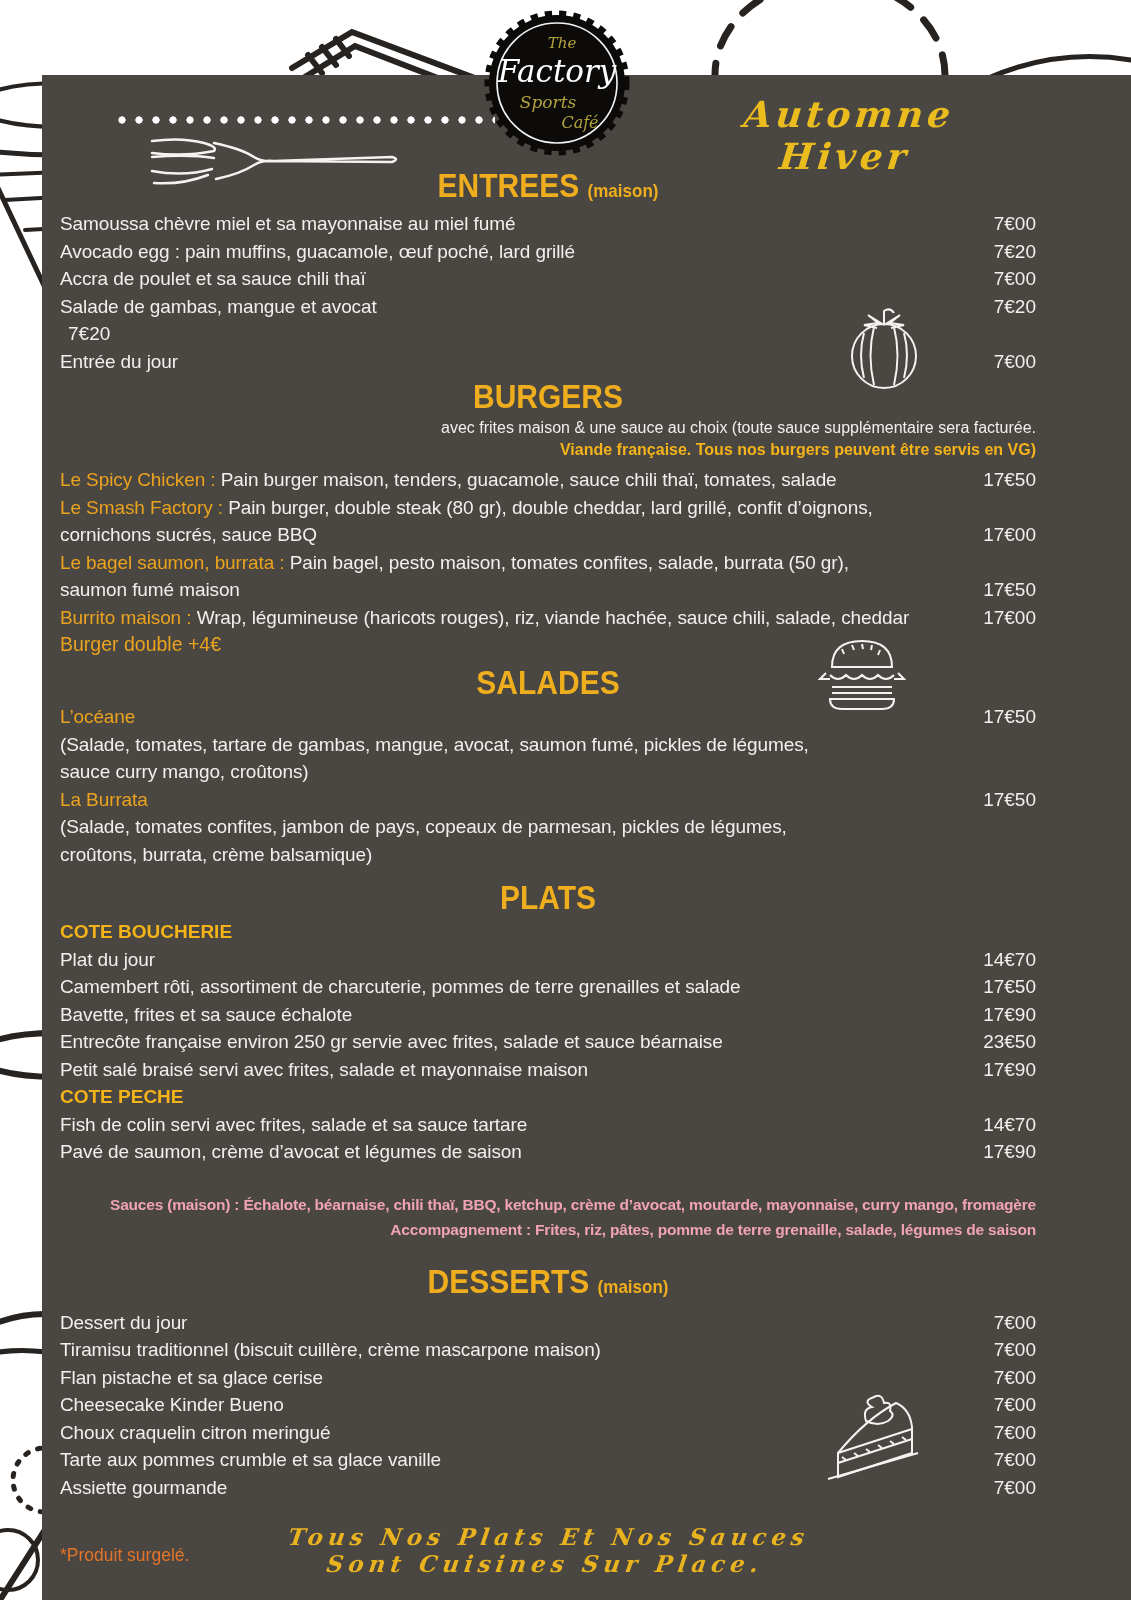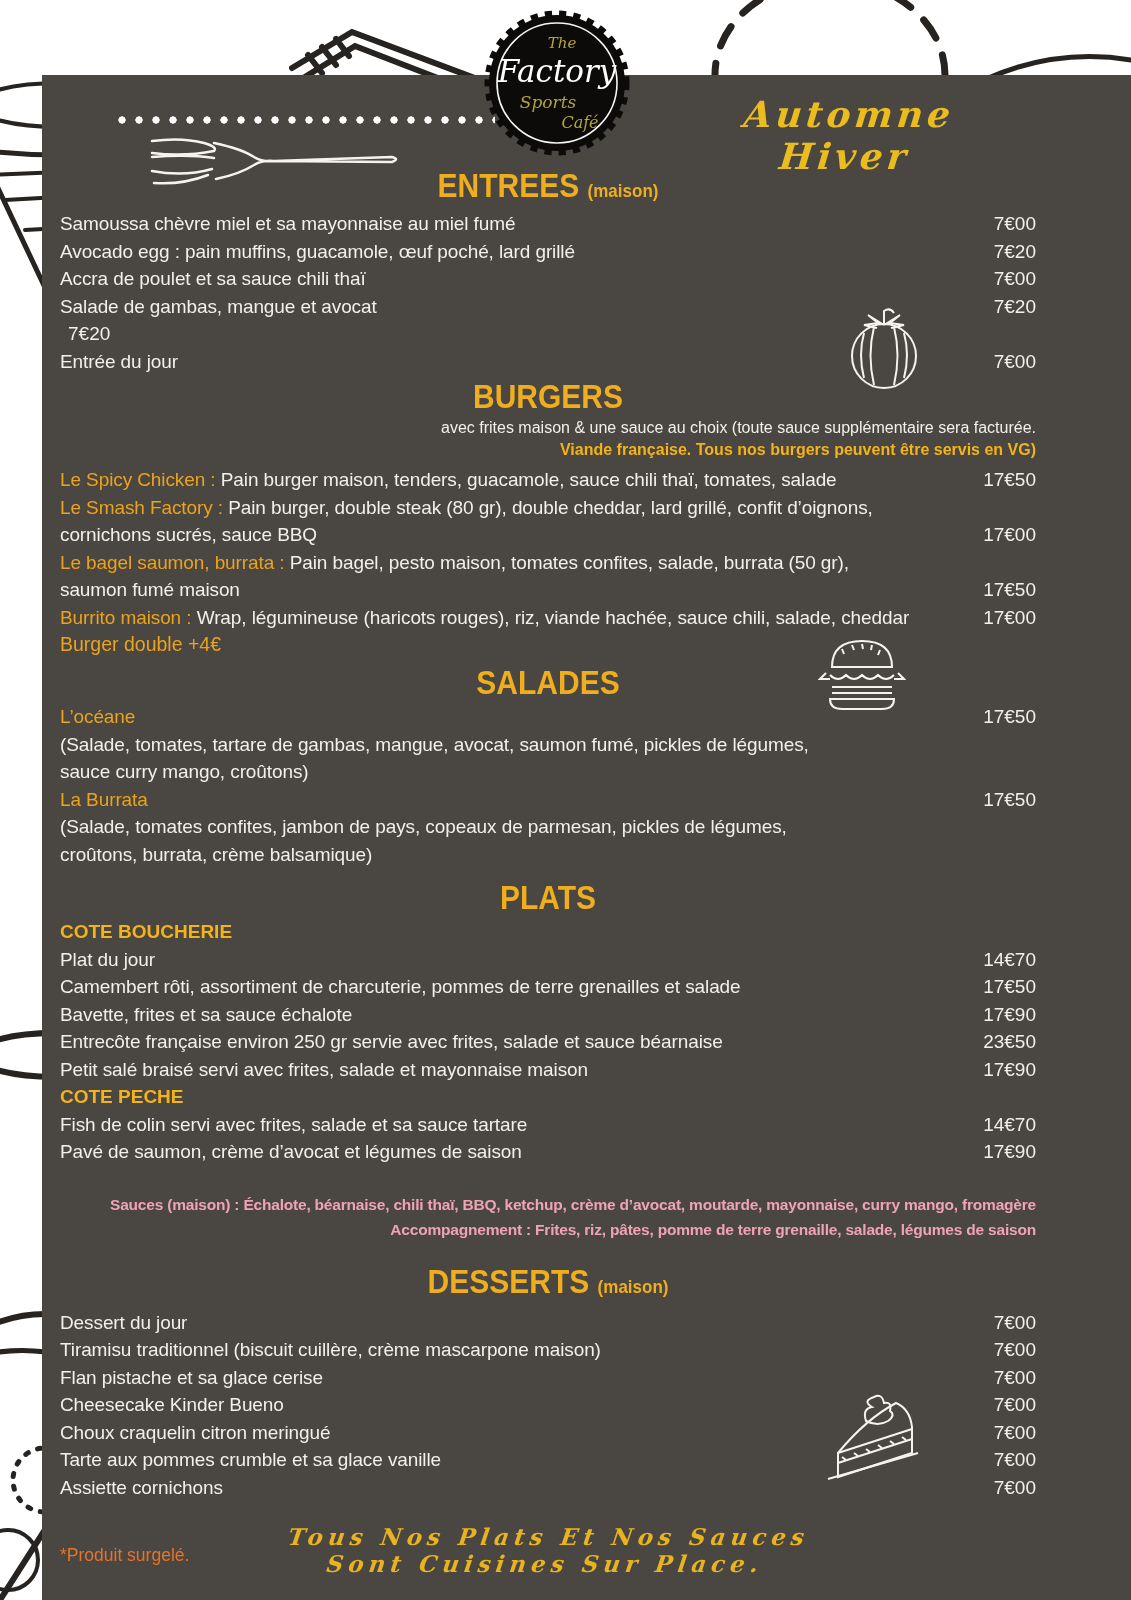--- a/index.html
+++ b/index.html
@@ -285,21 +285,21 @@
       </div>
       <div class="menu-row">
         <span class="dish">Choux craquelin citron meringué</span>
         <span class="price">7€00</span>
       </div>
       <div class="menu-row">
         <span class="dish">Tarte aux pommes crumble et sa glace vanille</span>
         <span class="price">7€00</span>
       </div>
       <div class="menu-row">
-        <span class="dish">Assiette cornichons</span>
+        <span class="dish">Assiette gourmande</span>
         <span class="price">7€00</span>
       </div>
     </div>
   </div>
 
   <svg class="ill" style="left:799px;top:228px;" width="86" height="88" viewBox="0 0 86 88">
     <g stroke="#f5f3f0" fill="none" stroke-width="2">
       <circle cx="43" cy="53" r="32"></circle>
       <path d="M23 30 q-6 22 0 45 M33 24 q-7 28 0 58 M53 24 q7 28 0 58 M63 30 q6 22 0 45"></path>
       <path d="M43 22 l-16 -10 l10 8 l-14 2 l13 3 M43 22 l16 -10 l-10 8 l14 2 l-13 3 M43 22 l0 -14 q6 -4 10 2"></path>

